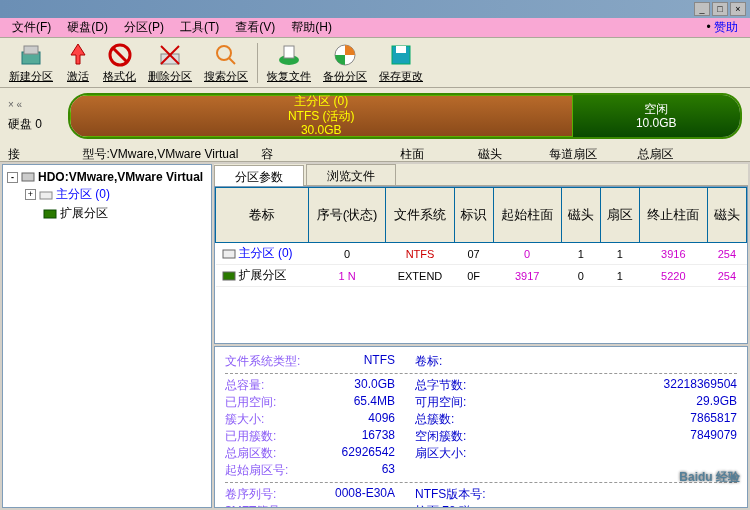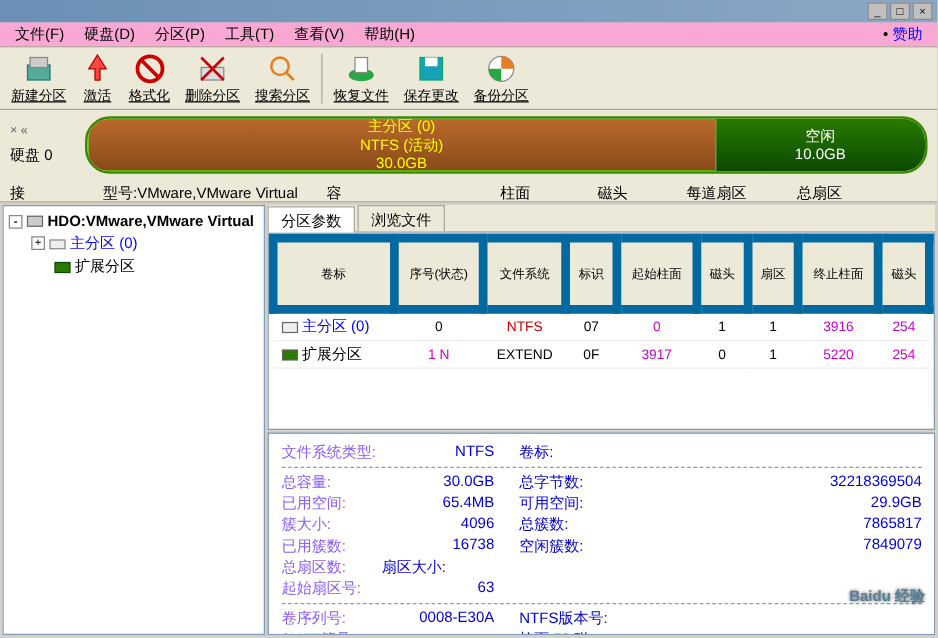--- a/index.html
+++ b/index.html
@@ -29,25 +29,25 @@
 .tree-panel { width: 210px; background: #fff; border: 1px solid #7f9db9; margin: 2px; overflow: auto; padding: 4px; }
 .tree-node { padding: 1px 0; display: flex; align-items: center; gap: 3px; cursor: pointer; }
 .tree-toggle { width: 11px; height: 11px; border: 1px solid #888; text-align: center; line-height: 9px; font-size: 9px; }
 .tree-icon { width: 14px; height: 12px; }
 .tree-root { font-weight: bold; }
 .tree-child { margin-left: 18px; }
 .tree-gchild { margin-left: 36px; }
 .blue-text { color: #0000ff; }
 .right-panel { flex: 1; display: flex; flex-direction: column; margin: 2px 2px 2px 0; }
 .tabs { height: 22px; display: flex; background: #ece9d8; border-bottom: 1px solid #aca899; }
-.tab { padding: 3px 10px; border: 1px solid #aca899; border-bottom: none; margin-right: 2px; background: #ece9d8; cursor: pointer; }
+.tab { padding: 3px 20px; border: 1px solid #aca899; border-bottom: none; margin-right: 2px; background: #ece9d8; cursor: pointer; }
 .tab.active { background: #fff; position: relative; top: 1px; }
 .table-wrap { flex: 0 0 158px; background: #fff; border: 1px solid #7f9db9; overflow: auto; }
 table { width: 100%; border-collapse: collapse; }
-th { background: #ece9d8; border: 7px solid #0369a1; padding: 18px 4px; font-weight: normal; text-align: center; font-size: 10px; }
+th { background: #ece9d8; border: 1px solid #0369a1; padding: 18px 4px; font-weight: normal; text-align: center; font-size: 13px; }
 td { padding: 2px 6px; font-size: 11px; text-align: center; border-bottom: 1px solid #eee; }
 td:first-child { text-align: left; }
 .details-panel { flex: 1; background: #fff; border: 1px solid #7f9db9; padding: 6px 10px; overflow: auto; margin-top: 2px; }
 .detail-row { display: flex; }
 .detail-label { color: #8b5cf6; flex: 0 0 80px; }
 .detail-value { color: #0000cc; flex: 0 0 110px; text-align: right; padding-right: 20px; }
 .detail-label2 { color: #0000cc; flex: 0 0 80px; }
 .detail-value2 { color: #0000cc; flex: 1; text-align: right; }
 .detail-sep { border-top: 1px dashed #999; margin: 3px 0; }
 .magenta { color: #cc00cc; }
@@ -130,35 +130,35 @@
         <svg width="26" height="26">
           <ellipse cx="13" cy="18" rx="10" ry="5" fill="#28a745"></ellipse>
           <rect x="8" y="4" width="10" height="12" fill="#fff" stroke="#888"></rect>
         </svg>
       </div>
       <div class="tool-label">恢复文件</div>
     </div>
   <div class="tool-btn">
       <div class="tool-icon">
         <svg width="26" height="26">
-          <rect x="4" y="4" width="18" height="18" fill="#17a2b8" stroke="#0a6"></rect>
-          <rect x="8" y="4" width="10" height="7" fill="#fff"></rect>
-        </svg>
-      </div>
-      <div class="tool-label">保存更改</div>
-    </div>
-  <div class="tool-btn">
-      <div class="tool-icon">
-        <svg width="26" height="26">
           <circle cx="13" cy="13" r="10" fill="#fff" stroke="#888"></circle>
           <path d="M13 3 A10 10 0 0 1 23 13 L13 13 Z" fill="#e67e22"></path>
           <path d="M13 13 L3 13 A10 10 0 0 0 13 23 Z" fill="#28a745"></path>
         </svg>
       </div>
       <div class="tool-label">备份分区</div>
+    </div>
+  <div class="tool-btn">
+      <div class="tool-icon">
+        <svg width="26" height="26">
+          <rect x="4" y="4" width="18" height="18" fill="#17a2b8" stroke="#0a6"></rect>
+          <rect x="8" y="4" width="10" height="7" fill="#fff"></rect>
+        </svg>
+      </div>
+      <div class="tool-label">保存更改</div>
     </div>
 </div>
 
 <div class="disk-bar-area">
   <div class="disk-left">
     <div class="disk-close">× «</div>
     <div class="disk-label">硬盘 0</div>
   </div>
   <div class="disk-bar">
     <div class="partition part-main">
@@ -284,20 +284,21 @@
             <span class="detail-value2">7865817</span>
           </div>
           <div class="detail-row">
             <span class="detail-label">已用簇数:</span>
             <span class="detail-value">16738</span>
             <span class="detail-label2">空闲簇数:</span>
             <span class="detail-value2">7849079</span>
           </div>
           <div class="detail-row">
             <span class="detail-label">总扇区数:</span>
+            <span class="detail-value">62926542</span>
             <span class="detail-label2">扇区大小:</span>
             <span class="detail-value2"></span>
           </div>
           <div class="detail-row">
             <span class="detail-label">起始扇区号:</span>
             <span class="detail-value">63</span>
             <span class="detail-label2"></span>
             <span class="detail-value2"></span>
           </div>
         </div>

